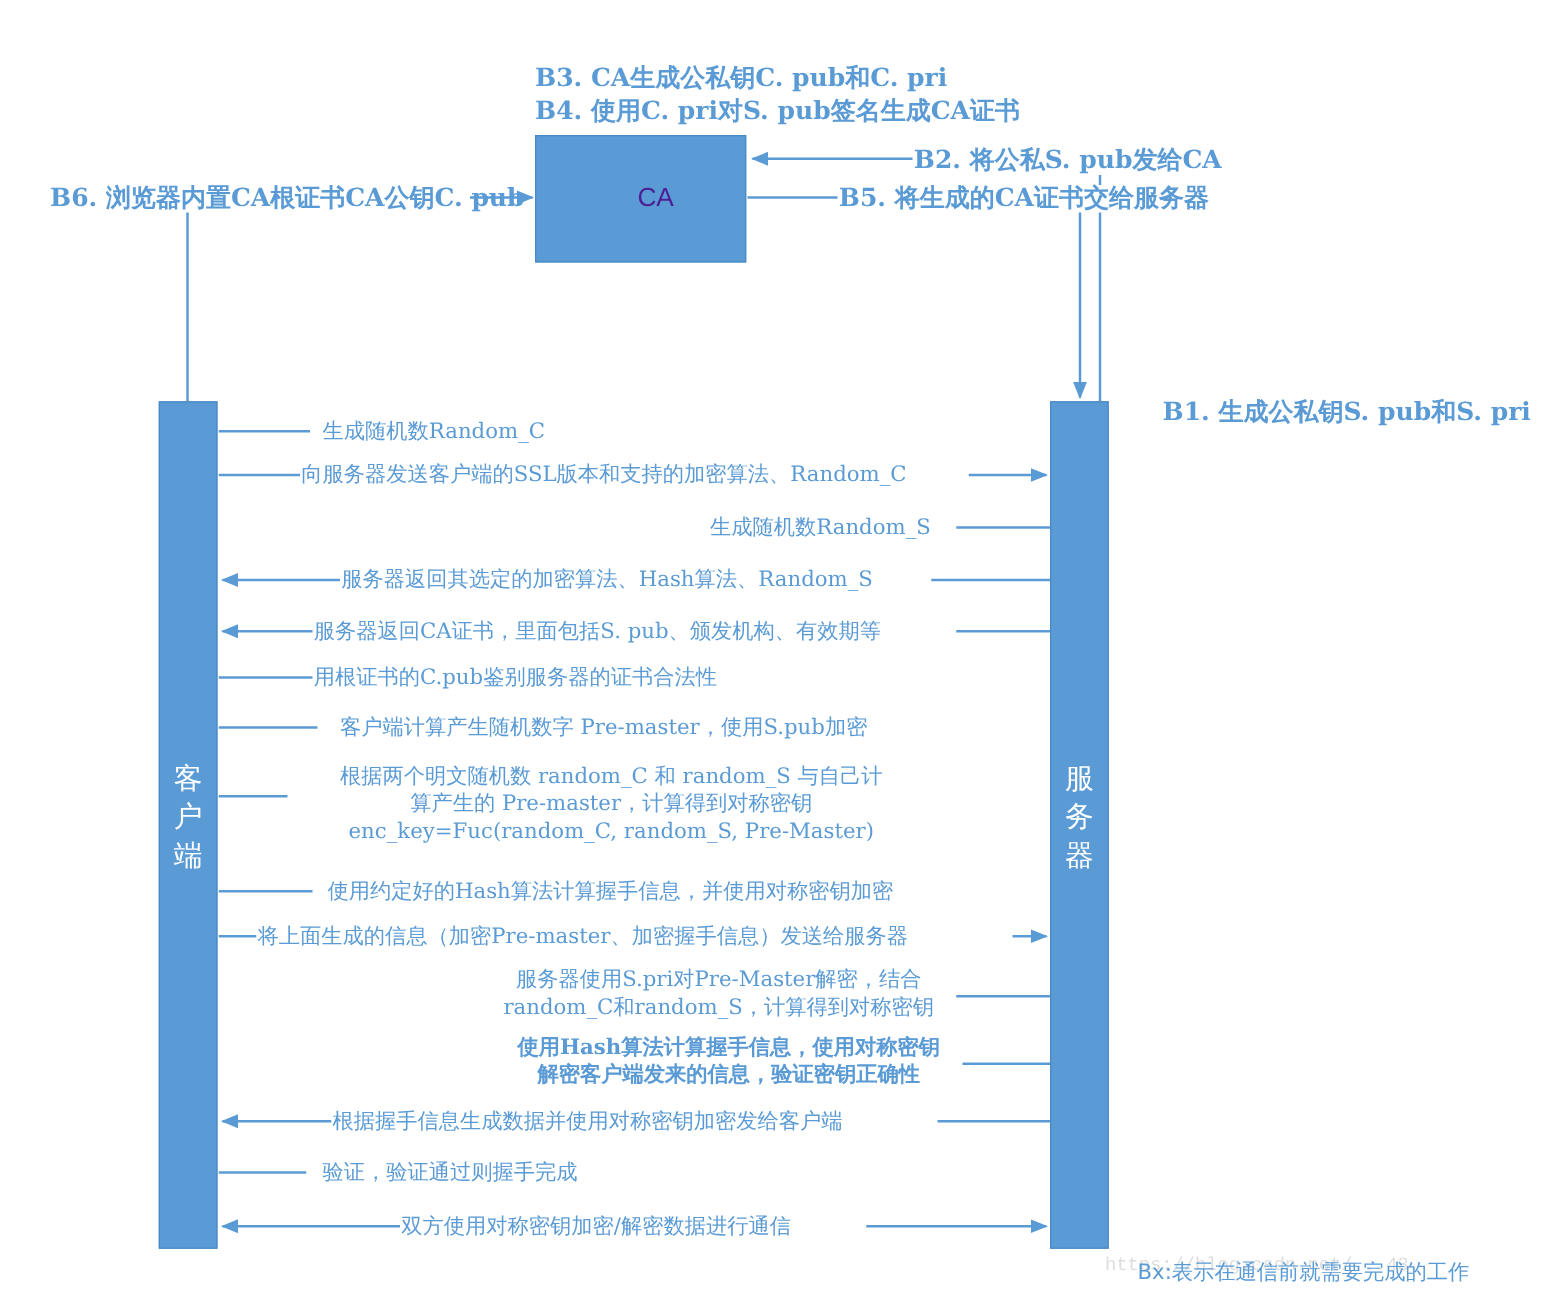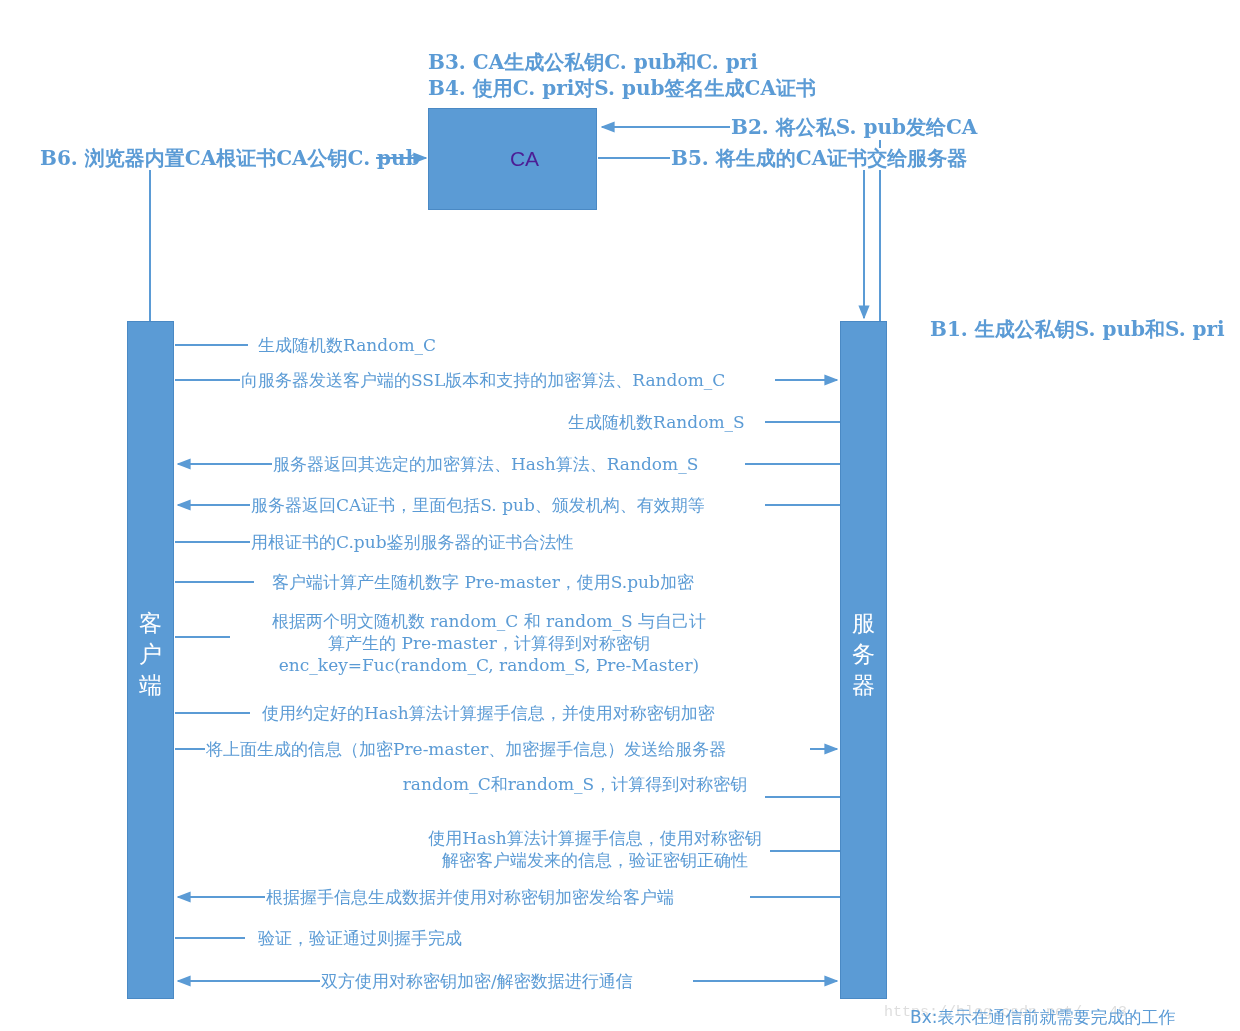--- a/index.html
+++ b/index.html
@@ -122,23 +122,24 @@
   <div class="lbl" style="left:251px; top:531px;">用根证书的C.pub鉴别服务器的证书合法性</div>
   <div class="lbl" style="left:272px; top:571px;">客户端计算产生随机数字 Pre-master，使用S.pub加密</div>
   <div class="lbl center" style="left:238px; top:610px; width:502px;">
     <div>根据两个明文随机数 random_C 和 random_S 与自己计</div>
     <div>算产生的 Pre-master，计算得到对称密钥</div>
     <div>enc_key=Fuc(random_C, random_S, Pre-Master)</div>
   </div>
   <div class="lbl" style="left:262px; top:702px;">使用约定好的Hash算法计算握手信息，并使用对称密钥加密</div>
   <div class="lbl" style="left:206px; top:738px;">将上面生成的信息（加密Pre-master、加密握手信息）发送给服务器</div>
   <div class="lbl center" style="left:380px; top:773px; width:390px;">
+    <div>服务器使用S.pri对Pre-Master解密，结合</div>
     <div>random_C和random_S，计算得到对称密钥</div>
   </div>
-  <div class="lbl center" style="left:400px; top:827px; width:390px;">
+  <div class="lbl center" style="left:388px; top:827px; width:390px;font-weight:bold;">
     <div>使用Hash算法计算握手信息，使用对称密钥</div>
     <div>解密客户端发来的信息，验证密钥正确性</div>
   </div>
   <div class="lbl" style="left:266px; top:886px;">根据握手信息生成数据并使用对称密钥加密发给客户端</div>
   <div class="lbl" style="left:258px; top:927px;">验证，验证通过则握手完成</div>
   <div class="lbl" style="left:321px; top:970px;">双方使用对称密钥加密/解密数据进行通信</div>
 
   <div class="watermark">https://blog.csdn.net/...43</div>
   <div class="footnote">Bx:表示在通信前就需要完成的工作</div>
 </div>

